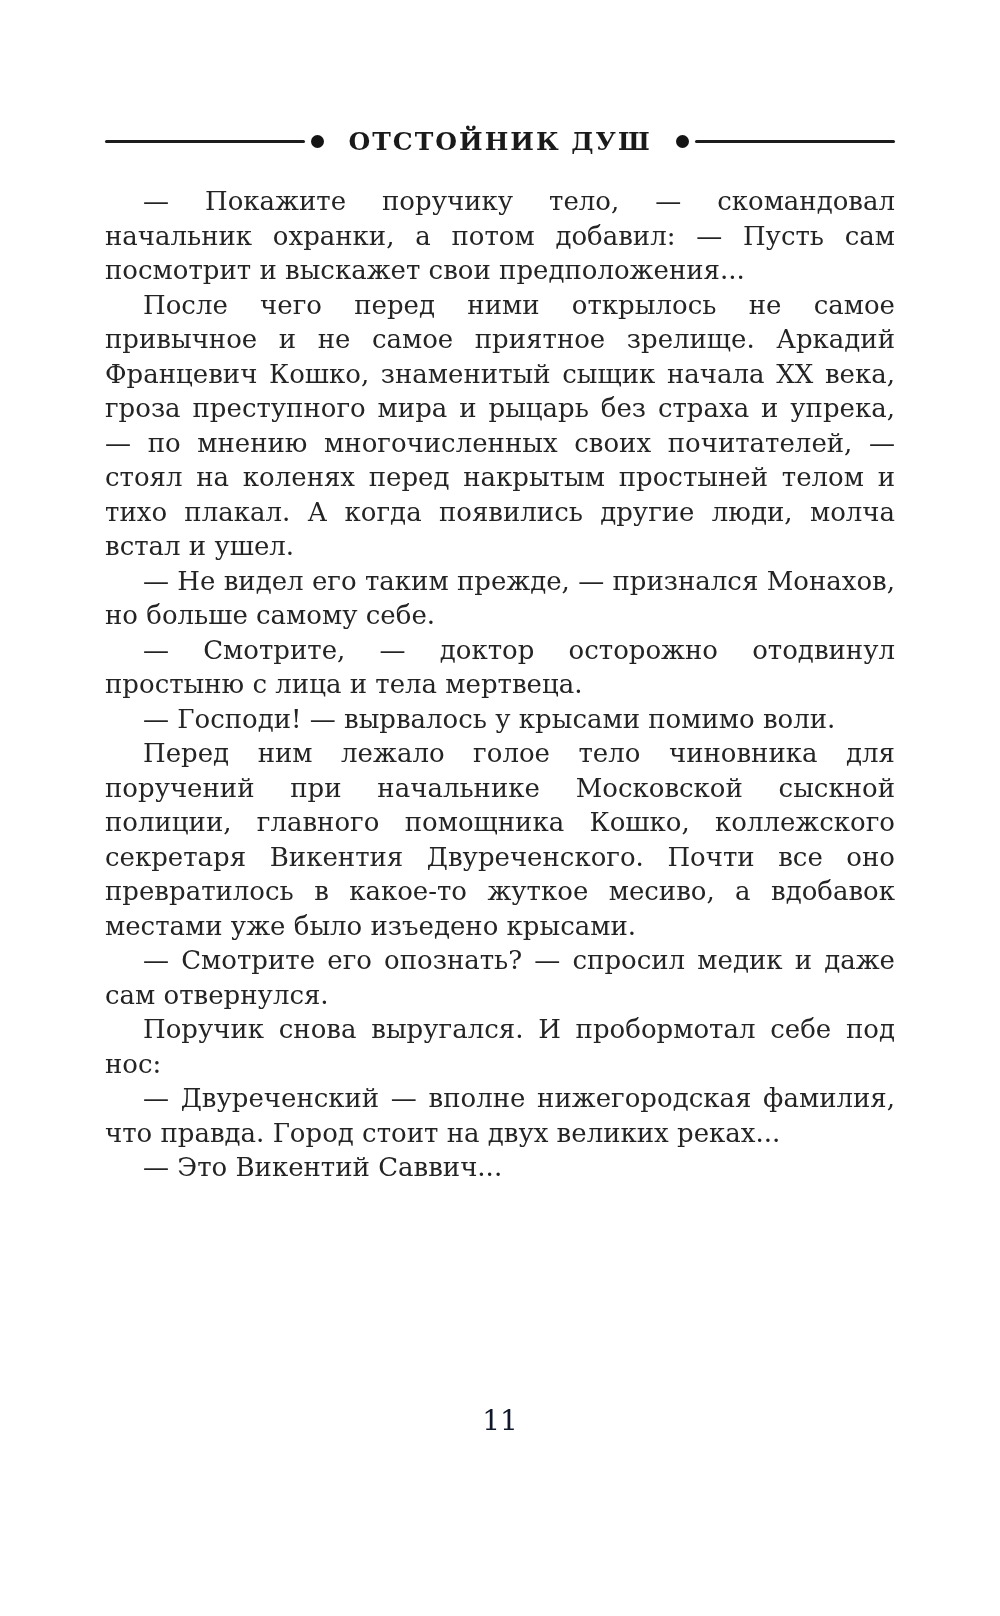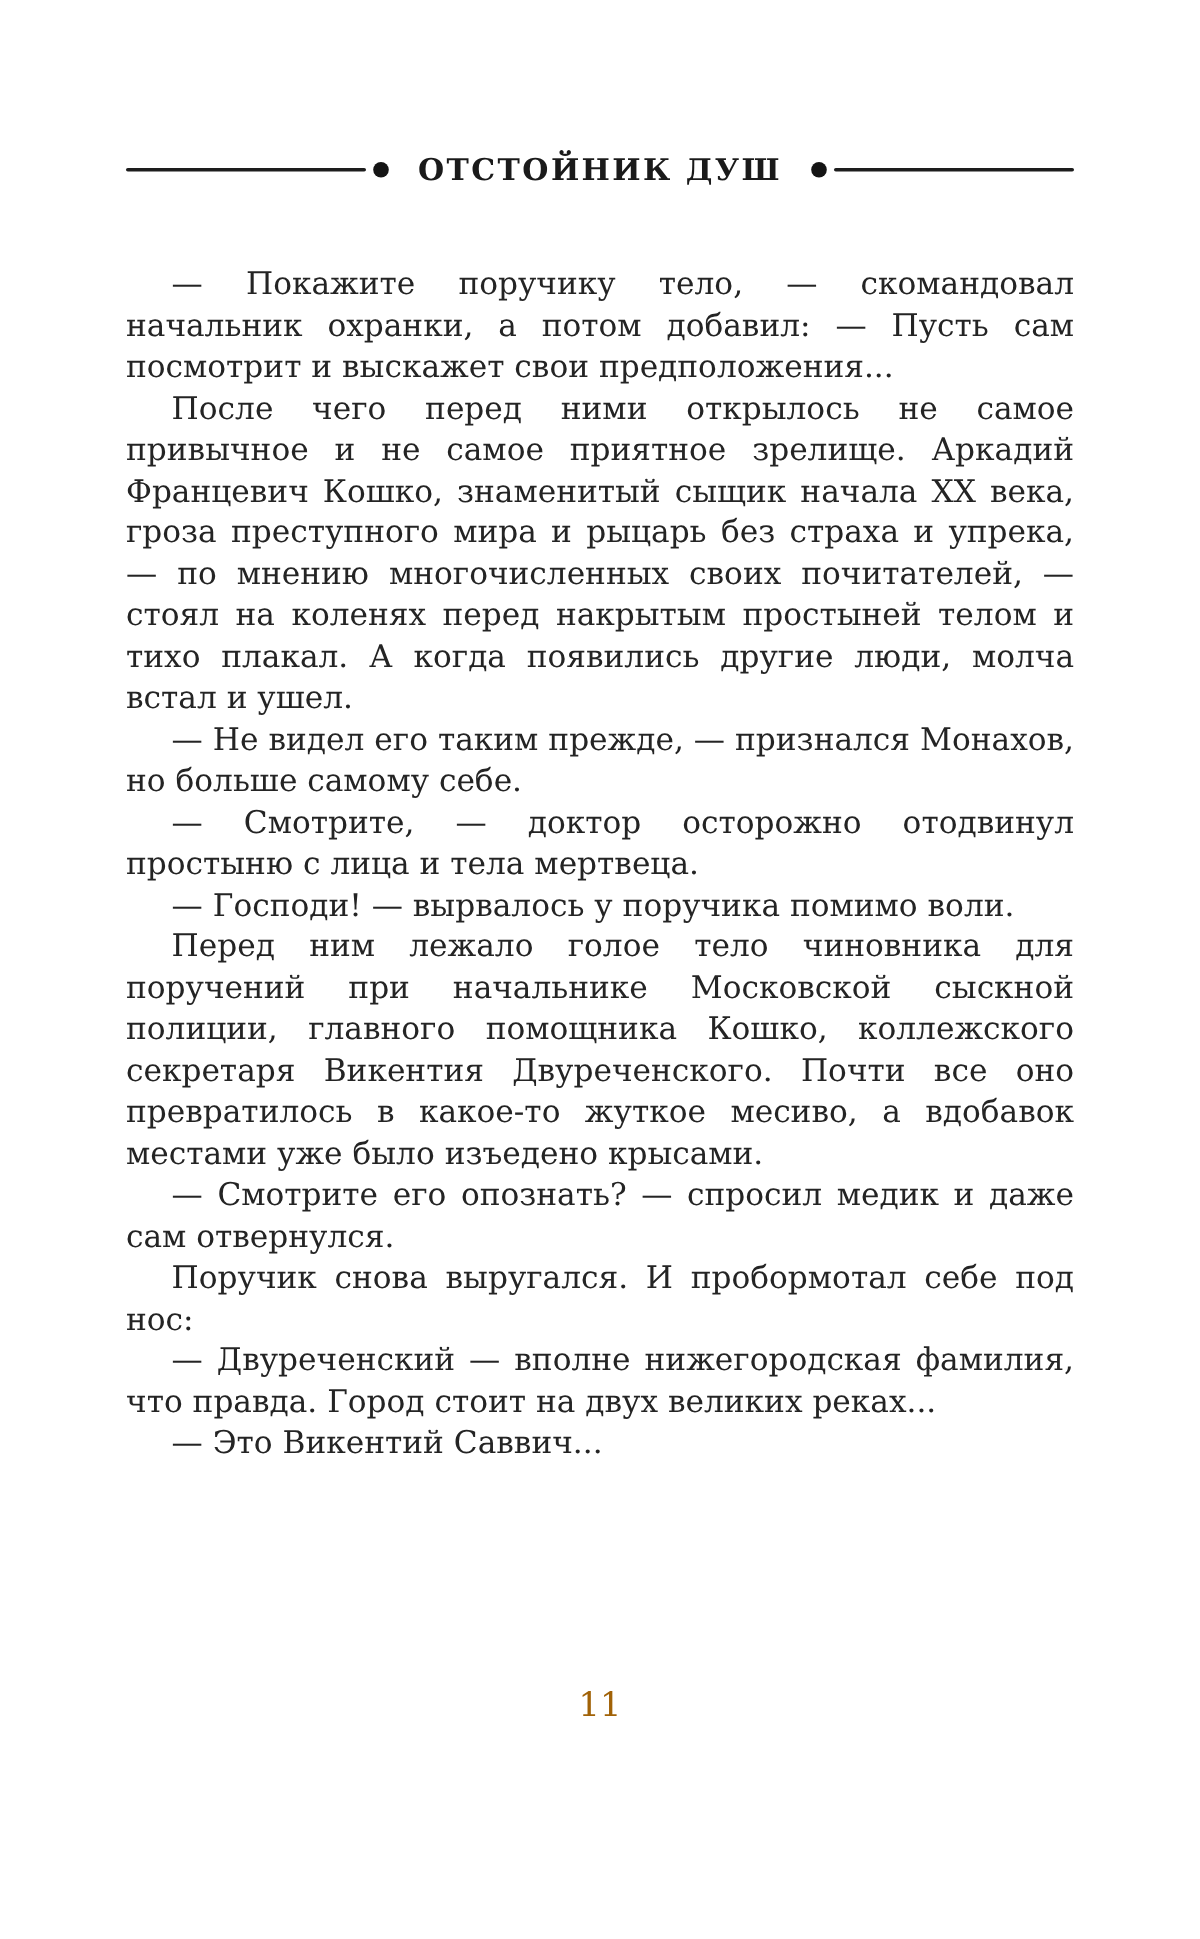--- a/index.html
+++ b/index.html
@@ -49,56 +49,55 @@
     }
     .body-text {
       position: absolute;
       left: 105px;
       top: 184px;
       width: 790px;
       font-size: 26px;
       line-height: 34.5px;
       text-align: justify;
       color: #242424;
-      margin-top: 36px;
     }
     .body-text p {
       margin: 0;
       padding: 0;
       text-indent: 38px;
     }
     .page-number {
       position: absolute;
       left: 0;
       top: 1404px;
       width: 1000px;
       text-align: center;
       font-size: 28px;
-      color: #a16207;
+      color: #0f172a;
     }
   </style>
 </head>
 <body>
 
 <div class="page">
 
   <div class="header">
     <span class="rule"></span>
     <span class="dot"></span>
     <span class="chapter-title">ОТСТОЙНИК ДУШ</span>
     <span class="dot"></span>
     <span class="rule"></span>
   </div>
 
   <div class="body-text">
     <p>— Покажите поручику тело, — скомандовал начальник охранки, а потом добавил: — Пусть сам посмотрит и выскажет свои предположения...</p>
     <p>После чего перед ними открылось не самое привычное и не самое приятное зрелище. Аркадий Францевич Кошко, знаменитый сыщик начала XX века, гроза преступного мира и рыцарь без страха и упрека, — по мнению многочисленных своих почитателей, — стоял на коленях перед накрытым простыней телом и тихо плакал. А когда появились другие люди, молча встал и ушел.</p>
     <p>— Не видел его таким прежде, — признался Монахов, но больше самому себе.</p>
     <p>— Смотрите, — доктор осторожно отодвинул простыню с лица и тела мертвеца.</p>
-    <p>— Господи! — вырвалось у поручика помимо воли.</p>
+    <p>— Господи! — вырвалось у крысами помимо воли.</p>
     <p>Перед ним лежало голое тело чиновника для поручений при начальнике Московской сыскной полиции, главного помощника Кошко, коллежского секретаря Викентия Двуреченского. Почти все оно превратилось в какое-то жуткое месиво, а вдобавок местами уже было изъедено крысами.</p>
     <p>— Смотрите его опознать? — спросил медик и даже сам отвернулся.</p>
     <p>Поручик снова выругался. И пробормотал себе под нос:</p>
     <p>— Двуреченский — вполне нижегородская фамилия, что правда. Город стоит на двух великих реках...</p>
     <p>— Это Викентий Саввич...</p>
   </div>
 
   <div class="page-number">11</div>
 
 </div>

